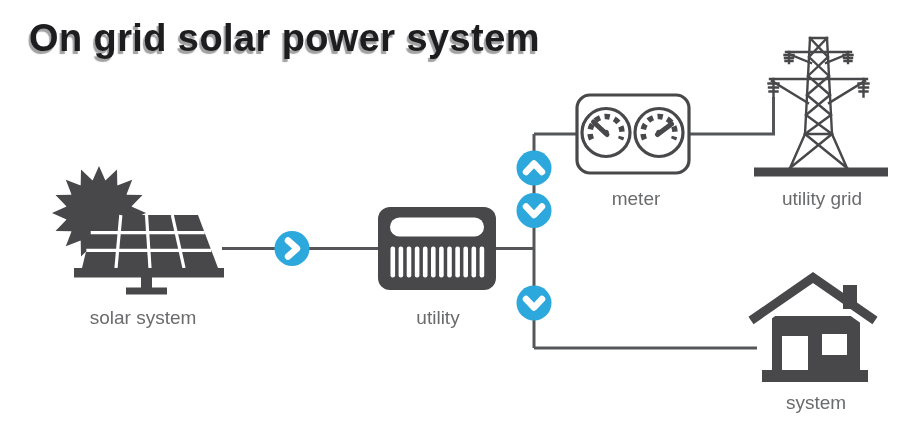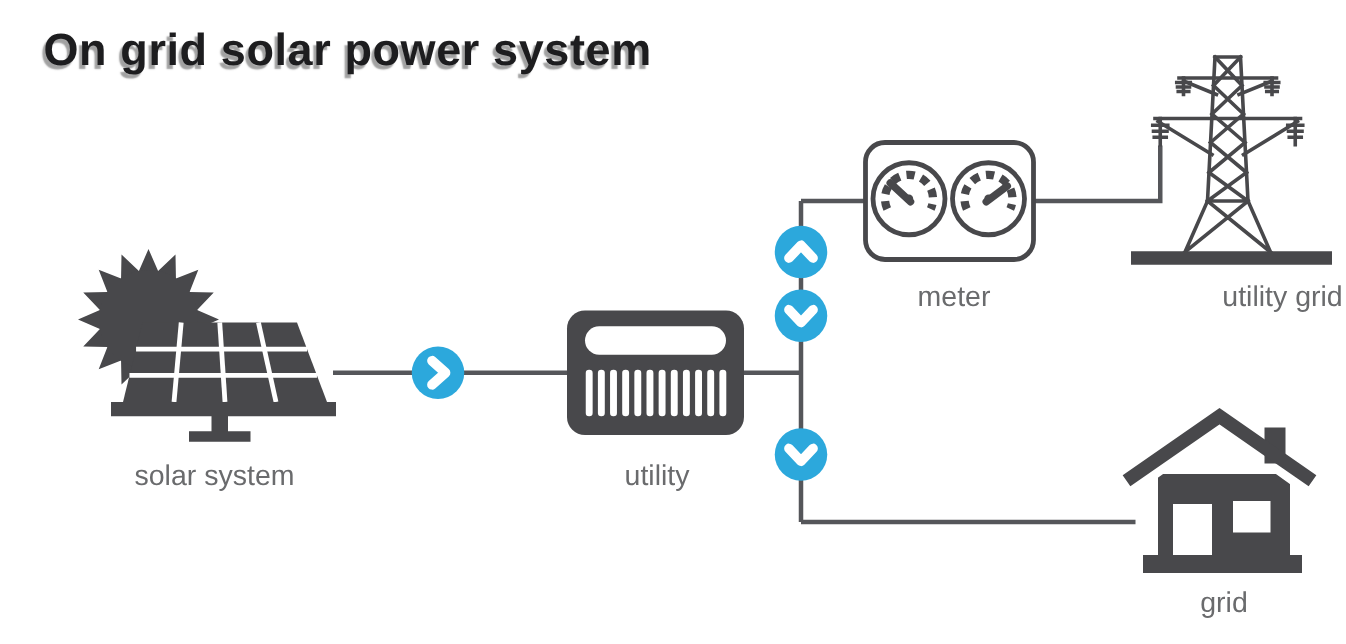--- a/index.html
+++ b/index.html
@@ -2,21 +2,21 @@
 <html style="--icon_dark: #48484b; --line: #55565a; --arrow_blue: #2ca8dc; --label_text: #6a6b6d; --title_text: #1d1d1f; --background: #ffffff;"><head>
 <meta charset="utf-8">
 <style>
   html,body{margin:0;padding:0;}
   body{background:#ffffff;font-family:"Liberation Sans",sans-serif;}
   .canvas{position:relative;width:897px;height:429px;background:var(--background,#fff);overflow:hidden;}
   .diagram-svg{position:absolute;left:0;top:0;}
 
   .page-title{
     position:absolute;left:29px;top:17px;
-    font-size:30px;font-weight:600;letter-spacing:.4px;
+    font-size:38px;font-weight:600;letter-spacing:.4px;
     color:var(--title_text,#1d1d1f);
     text-shadow:-2px 3px 1px rgba(130,130,130,.75);
     white-space:nowrap;
   }
   .node-label{
     position:absolute;transform:translateX(-50%);
     font-size:19px;color:var(--label_text,#6a6b6d);
     white-space:nowrap;
   }
 
@@ -138,15 +138,15 @@
       <polyline class="roof-under" points="753,324 813,281 873,324"></polyline>
       <rect class="ic" x="843" y="285" width="14" height="24"></rect>
       <polyline class="roof" points="751,320.5 813,277.5 875,320.5"></polyline>
     </g>
   </svg>
 
   <div class="page-title">On grid solar power system</div>
   <div class="node-label" style="left:143px;top:307px">solar system</div>
   <div class="node-label" style="left:438px;top:307px">utility</div>
   <div class="node-label" style="left:636px;top:188px">meter</div>
-  <div class="node-label" style="left:855px;top:188px">utility grid</div>
-  <div class="node-label" style="left:816px;top:392px">grid</div>
+  <div class="node-label" style="left:822px;top:188px">utility grid</div>
+  <div class="node-label" style="left:816px;top:392px">system</div>
 </div>
 
 </body></html>

